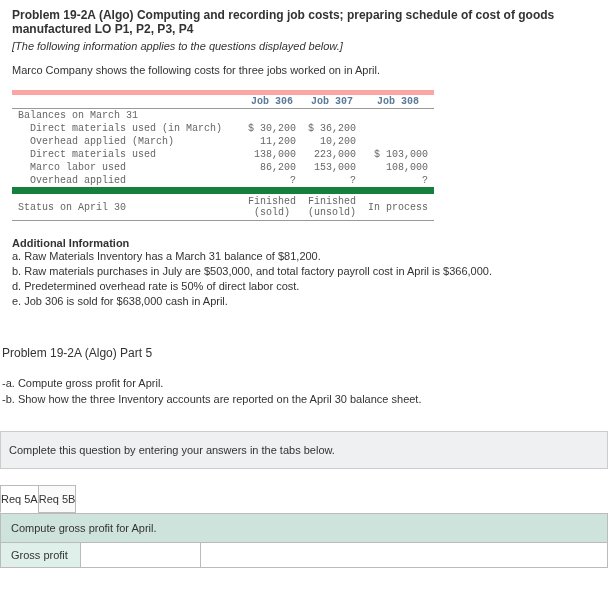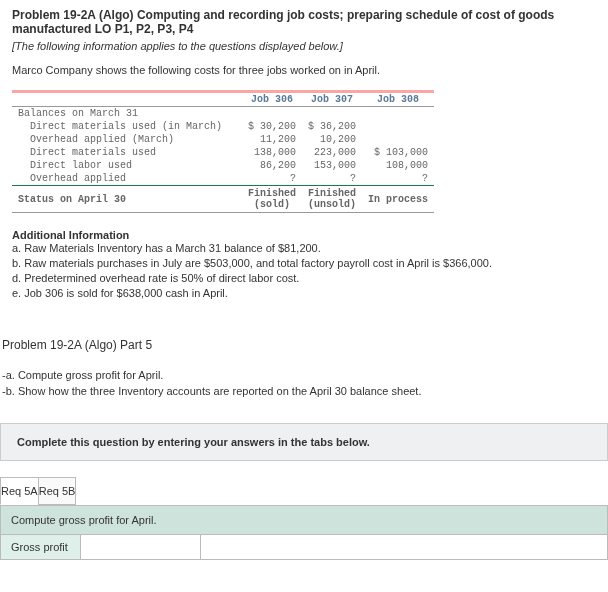--- a/index.html
+++ b/index.html
@@ -2,30 +2,30 @@
 <html><head>
   <meta charset="utf-8">
   <style>
     * { box-sizing: border-box; margin: 0; padding: 0; }
     body { font-family: Arial, sans-serif; font-size: 11px; color: #333; width: 608px; background: #fff; }
     .problem-title { font-weight: bold; font-size: 12px; padding: 8px 12px 2px; }
     .italic-note { font-style: italic; padding: 2px 12px 8px; color: #333; }
     .intro-text { padding: 4px 12px 10px; }
     .job-table { margin: 4px 12px 8px; border-collapse: collapse; font-family: 'Courier New', monospace; font-size: 10px; color: #666; }
     .job-table th, .job-table td { padding: 1px 6px; text-align: right; }
-    .job-table th { border-top: 3px solid #fca5a5; border-bottom: 1px solid #999; text-align: center; color: #5a7a9a; }
+    .job-table th { border-top: 5px solid #fca5a5; border-bottom: 1px solid #999; text-align: center; color: #5a7a9a; }
     .job-table td.label { text-align: left; padding-right: 20px; }
     .job-table .indent { padding-left: 18px; }
-    .job-table .status-row td { border-top: 1px solid #15803d; border-bottom: 1px solid #999; padding-top: 2px; padding-bottom: 2px; font-weight: bold; }
+    .job-table .status-row td { border-top: 7px solid #15803d; border-bottom: 1px solid #999; padding-top: 2px; padding-bottom: 2px; }
     .add-info { padding: 8px 12px; }
     .add-info-title { font-weight: bold; }
     .add-info p { line-height: 1.35; }
     .part-title { font-weight: normal; padding: 30px 2px 8px; font-size: 12px; }
     .subparts { padding: 8px 2px 14px; line-height: 1.4; }
-    .complete-bar { background: #eef0f2; border: 1px solid #ccc; padding: 12px 16px; font-weight: bold; margin-top: 10px; }
+    .complete-bar { background: #eef0f2; border: 1px solid #ccc; padding: 12px 8px; font-weight: normal; margin-top: 10px; }
     .tabs { display: flex; margin-top: 16px; }
     .tab { border: 1px solid #bbb; padding: 7px 0; background: #fafafa; font-size: 11px; margin-right: -1px; }
     .tab.active { background: #fff; border-bottom: 1px solid #fff; }
     .tab-content-label { background: #cfe3dd; padding: 8px 10px; border-left: 1px solid #bbb; border-right: 1px solid #bbb; border-top: 1px solid #bbb; }
     .answer-row { display: flex; border: 1px solid #bbb; }
     .answer-row .cell1 { background: #dff0ea; padding: 6px 10px; width: 80px; border-right: 1px solid #bbb; }
     .answer-row .cell2 { background: #fff; flex: 0 0 120px; border-right: 1px solid #bbb; }
   </style>
 </head>
 <body>
@@ -62,21 +62,21 @@
         <td>10,200</td>
         <td></td>
       </tr>
       <tr>
         <td class="label indent">Direct materials used</td>
         <td>138,000</td>
         <td>223,000</td>
         <td>$ 103,000</td>
       </tr>
       <tr>
-        <td class="label indent">Direct labor used</td>
+        <td class="label indent">Marco labor used</td>
         <td>86,200</td>
         <td>153,000</td>
         <td>108,000</td>
       </tr>
       <tr>
         <td class="label indent">Overhead applied</td>
         <td>?</td>
         <td>?</td>
         <td>?</td>
       </tr>

